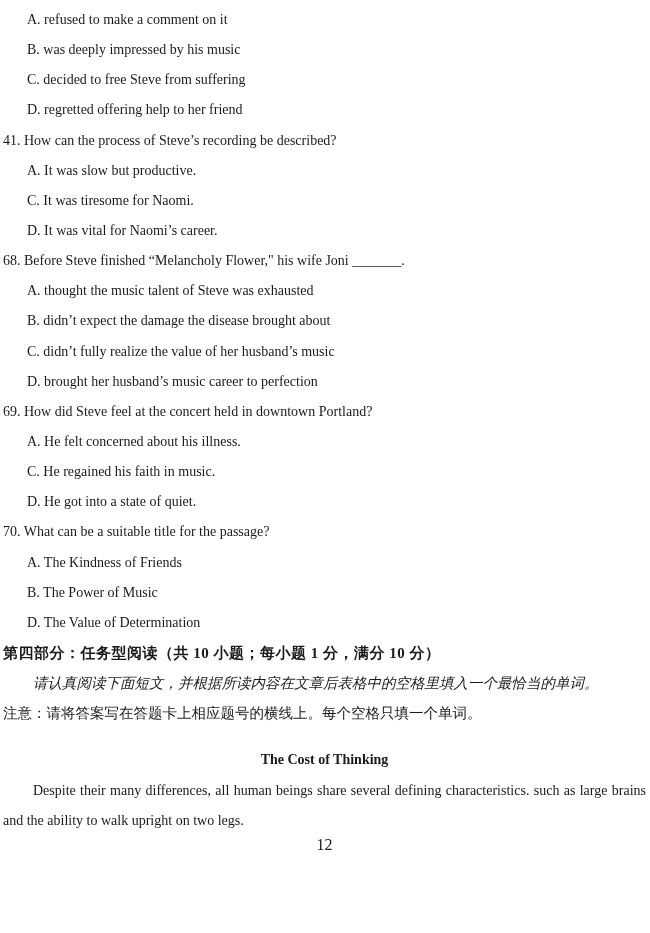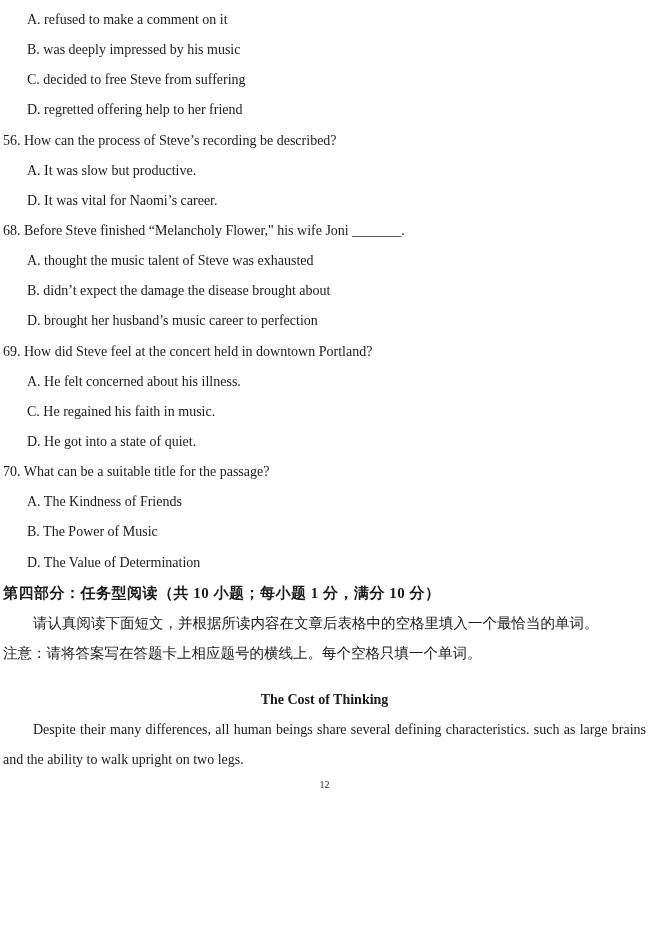--- a/index.html
+++ b/index.html
@@ -33,58 +33,61 @@
   .zh {
     font-size: 14.5px;
   }
   .section-header {
     font-weight: bold;
     font-size: 15px;
     letter-spacing: 0.5px;
   }
   .indent-zh {
     padding-left: 30px;
+    font-style: italic;
   }
   .passage-title {
     text-align: center;
     font-weight: bold;
     margin-top: 17px;
   }
   .justified-line {
     white-space: normal;
     text-align: justify;
     text-align-last: justify;
     text-justify: inter-word;
     text-indent: 30px;
   }
   .page-number {
     height: 16px;
     line-height: 16px;
     margin-top: 1px;
     text-align: center;
-    font-size: 10px;
+    font-size: 16px;
   }
 </style>
 </head>
 <body>
 
 <div class="page">
 
   <div class="line option">A. refused to make a comment on it</div>
   <div class="line option">B. was deeply impressed by his music</div>
   <div class="line option">C. decided to free Steve from suffering</div>
   <div class="line option">D. regretted offering help to her friend</div>
 
-  <div class="line">56. How can the process of Steve’s recording be described?</div>
+  <div class="line">41. How can the process of Steve’s recording be described?</div>
   <div class="line option">A. It was slow but productive.</div>
+  <div class="line option">C. It was tiresome for Naomi.</div>
   <div class="line option">D. It was vital for Naomi’s career.</div>
 
   <div class="line">68. Before Steve finished “Melancholy Flower," his wife Joni _______.</div>
   <div class="line option">A. thought the music talent of Steve was exhausted</div>
   <div class="line option">B. didn’t expect the damage the disease brought about</div>
+  <div class="line option">C. didn’t fully realize the value of her husband’s music</div>
   <div class="line option">D. brought her husband’s music career to perfection</div>
 
   <div class="line">69. How did Steve feel at the concert held in downtown Portland?</div>
   <div class="line option">A. He felt concerned about his illness.</div>
   <div class="line option">C. He regained his faith in music.</div>
   <div class="line option">D. He got into a state of quiet.</div>
 
   <div class="line">70. What can be a suitable title for the passage?</div>
   <div class="line option">A. The Kindness of Friends</div>
   <div class="line option">B. The Power of Music</div>

